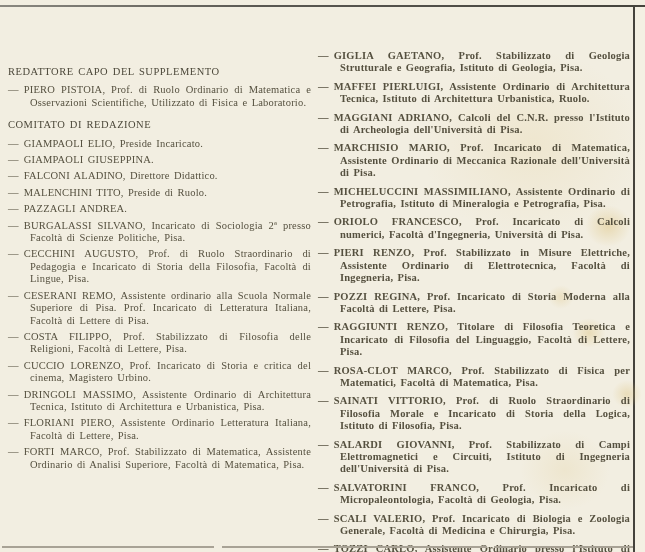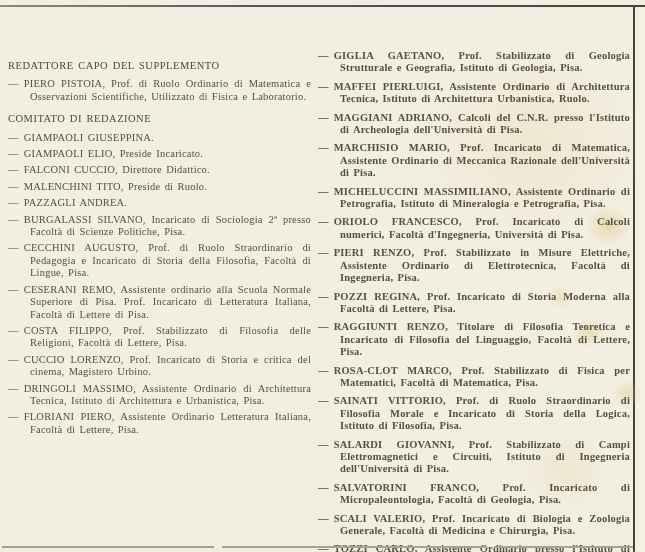--- a/index.html
+++ b/index.html
@@ -47,21 +47,21 @@
     font-size:10.5px;line-height:12.4px;
     letter-spacing:0.2px;word-spacing:1.5px;
   }
   .col-left{left:8px;width:303px;}
   .col-right{left:318px;width:312px;}
   .heading{
     font-size:10.5px;font-weight:normal;color:#4c483a;
     margin:10px 0 6px 0;padding-left:22px;text-indent:-22px;
     text-align:justify;letter-spacing:0.5px;
   }
-  .heading.first{margin-top:10px;}
+  .heading.first{margin-top:16px;}
   .entry{
     margin:0 0 4px 0;padding-left:22px;text-indent:-22px;
     text-align:justify;
   }
   .col-right .entry{margin-bottom:6px;font-weight:bold;}
   .dash{margin-right:5px;}
 </style>
 </head>
 <body>
 
@@ -74,33 +74,34 @@
   <div class="stain stain-b"></div>
   <div class="stain stain-c"></div>
   <div class="stain stain-d"></div>
   <div class="stain stain-e"></div>
 
   <div class="col col-left">
     <div class="heading first">REDATTORE CAPO DEL SUPPLEMENTO</div>
     <div class="entry"><span class="dash">—</span><span>PIERO PISTOIA, Prof. di Ruolo Ordinario di Matematica e Osservazioni Scientifiche, Utilizzato di Fisica e Laboratorio.</span></div>
 
     <div class="heading">COMITATO DI REDAZIONE</div>
+    <div class="entry"><span class="dash">—</span><span>GIAMPAOLI ELIO, Preside Incaricato.</span></div>
     <div class="entry"><span class="dash">—</span><span>GIAMPAOLI GIUSEPPINA.</span></div>
-    <div class="entry"><span class="dash">—</span><span>GIAMPAOLI ELIO, Preside Incaricato.</span></div>
-    <div class="entry"><span class="dash">—</span><span>FALCONI CUCCIO, Direttore Didattico.</span></div>
+    <div class="entry"><span class="dash">—</span><span>FALCONI ALADINO, Direttore Didattico.</span></div>
     <div class="entry"><span class="dash">—</span><span>MALENCHINI TITO, Preside di Ruolo.</span></div>
     <div class="entry"><span class="dash">—</span><span>PAZZAGLI ANDREA.</span></div>
 
     <div class="entry"><span class="dash">—</span><span>BURGALASSI SILVANO, Incaricato di Sociologia 2ª presso Facoltà di Scienze Politiche, Pisa.</span></div>
     <div class="entry"><span class="dash">—</span><span>CECCHINI AUGUSTO, Prof. di Ruolo Straordinario di Pedagogia e Incaricato di Storia della Filosofia, Facoltà di Lingue, Pisa.</span></div>
     <div class="entry"><span class="dash">—</span><span>CESERANI REMO, Assistente ordinario alla Scuola Normale Superiore di Pisa. Prof. Incaricato di Letteratura Italiana, Facoltà di Lettere di Pisa.</span></div>
     <div class="entry"><span class="dash">—</span><span>COSTA FILIPPO, Prof. Stabilizzato di Filosofia delle Religioni, Facoltà di Lettere, Pisa.</span></div>
     <div class="entry"><span class="dash">—</span><span>CUCCIO LORENZO, Prof. Incaricato di Storia e critica del cinema, Magistero Urbino.</span></div>
     <div class="entry"><span class="dash">—</span><span>DRINGOLI MASSIMO, Assistente Ordinario di Architettura Tecnica, Istituto di Architettura e Urbanistica, Pisa.</span></div>
     <div class="entry"><span class="dash">—</span><span>FLORIANI PIERO, Assistente Ordinario Letteratura Italiana, Facoltà di Lettere, Pisa.</span></div>
+    <div class="entry"><span class="dash">—</span><span>FORTI MARCO, Prof. Stabilizzato di Matematica, Assistente Ordinario di Analisi Superiore, Facoltà di Matematica, Pisa.</span></div>
 
   </div>
 
   <div class="col col-right">
     <div class="entry"><span class="dash">—</span><span>GIGLIA GAETANO, Prof. Stabilizzato di Geologia Strutturale e Geografia, Istituto di Geologia, Pisa.</span></div>
     <div class="entry"><span class="dash">—</span><span>MAFFEI PIERLUIGI, Assistente Ordinario di Architettura Tecnica, Istituto di Architettura Urbanistica, Ruolo.</span></div>
     <div class="entry"><span class="dash">—</span><span>MAGGIANI ADRIANO, Calcoli del C.N.R. presso l'Istituto di Archeologia dell'Università di Pisa.</span></div>
     <div class="entry"><span class="dash">—</span><span>MARCHISIO MARIO, Prof. Incaricato di Matematica, Assistente Ordinario di Meccanica Razionale dell'Università di Pisa.</span></div>
     <div class="entry"><span class="dash">—</span><span>MICHELUCCINI MASSIMILIANO, Assistente Ordinario di Petrografia, Istituto di Mineralogia e Petrografia, Pisa.</span></div>
     <div class="entry"><span class="dash">—</span><span>ORIOLO FRANCESCO, Prof. Incaricato di Calcoli numerici, Facoltà d'Ingegneria, Università di Pisa.</span></div>

